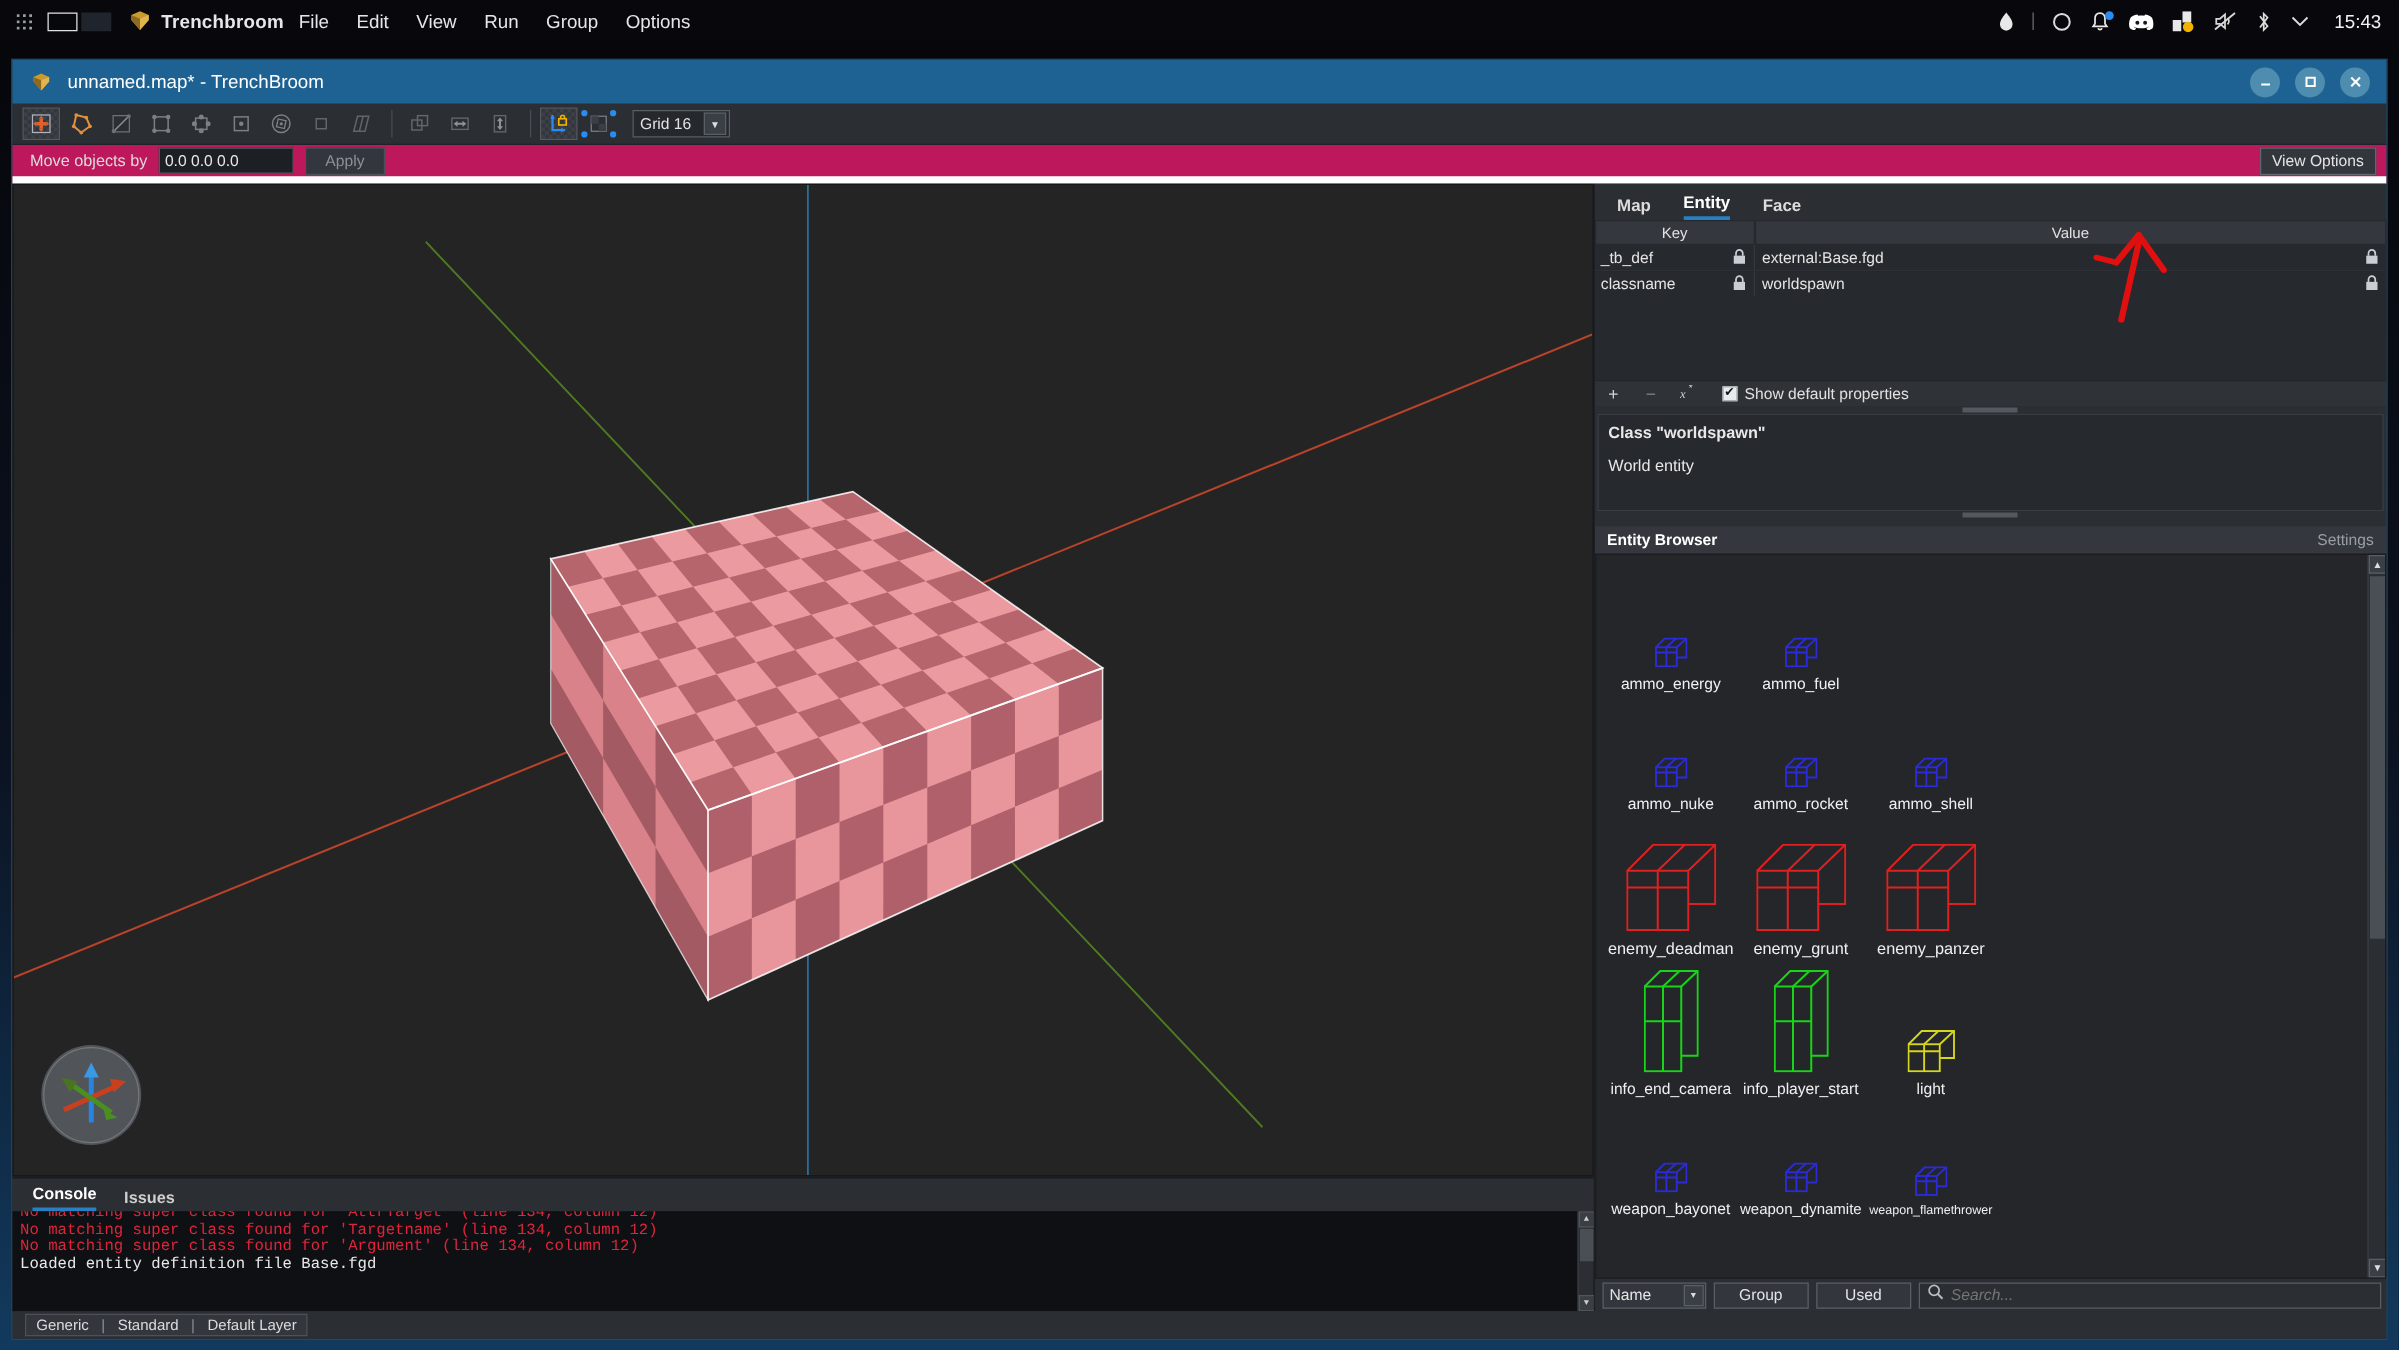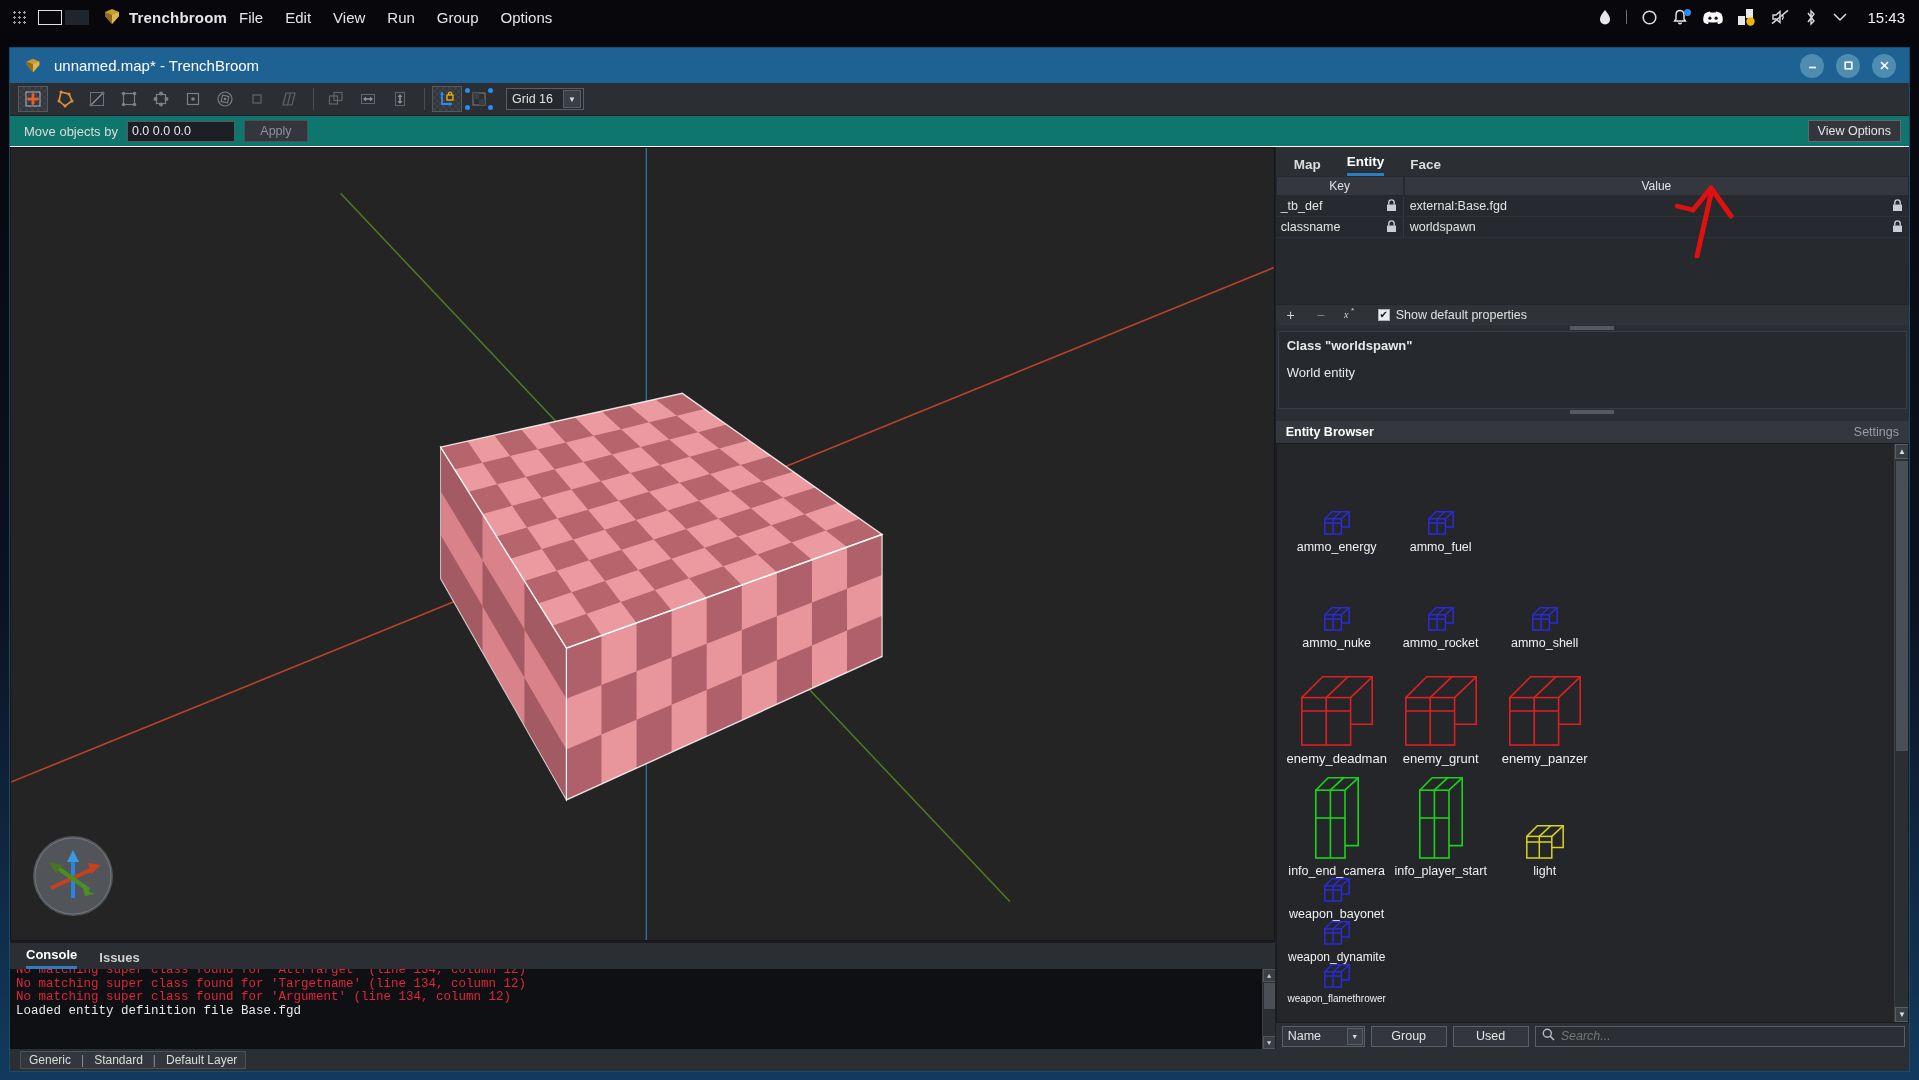--- a/index.html
+++ b/index.html
@@ -68,22 +68,22 @@
     display: flex; align-items: center; padding-left: 5px; position: relative;
   }
   .gridsel .caret {
     position: absolute; right: 2px; top: 1px; width: 18px; height: 18px;
     background: #3a3e45; border: 1px solid #5a5f66;
     display:flex; align-items:center; justify-content:center; font-size:8px; color:#ddd;
   }
 
   
   #moverow {
-    height: 31px; background: #0f766e; display: flex; align-items: center;
-    padding-left: 14px; gap: 9px; border-bottom: 1px solid #ffffff;
+    height: 31px; background: #be185d; display: flex; align-items: center;
+    padding-left: 14px; gap: 9px; border-bottom: 6px solid #ffffff;
   }
   #moverow .lbl { color: #dcdcdc; font-size: 13px; }
   #moveinput {
     width: 108px; height: 21px; background: #1c1f23; border: 1px solid #55595f;
     color: #e8e8e8; font-size: 12.5px; padding: 0 4px; line-height: 19px;
   }
   .btn-apply {
     width: 64px; height: 22px; background: #33373d; border: 1px solid #4b5056;
     color: #8d9198; font-size: 12.5px; display:flex; align-items:center; justify-content:center;
   }
@@ -834,21 +834,21 @@
       <path d="M0.8 11.4 L11.4 0.8 L37.2 0.8 L37.2 22.400000000000002 L25.8 22.400000000000002"></path>
       <path d="M25.8 11.4 L37.2 0.8"></path>
       <path d="M13.3 11.4 L13.3 32.8"></path>
       <path d="M13.3 11.4 L24.700000000000003 0.8"></path>
       <path d="M0.8 17 L25.8 17"></path>
     </g>
                     </svg></div>
                   <div class="eblabel" style="font-size: 12.5px;">light</div>
                 </div>
               </div>
-              <div class="ebrow" style="height: 96px; flex-direction: column;">
+              <div class="ebrow" style="height: 96px;">
                 <div class="ebitem">
                   <div><svg width="26" height="24" viewBox="0 0 26 24">
     <g fill="none" stroke="#2b2bd8" stroke-width="1.5">
       <rect x="0.8" y="7.8" width="16.599999999999998" height="15.2"></rect>
       <path d="M0.8 7.8 L7.8 0.8 L25.2 0.8 L25.2 16 L17.4 16"></path>
       <path d="M17.4 7.8 L25.2 0.8"></path>
       <path d="M9.1 7.8 L9.1 22.8"></path>
       <path d="M9.1 7.8 L16.9 0.8"></path>
       <path d="M0.8 12 L17.4 12"></path>
     </g>

